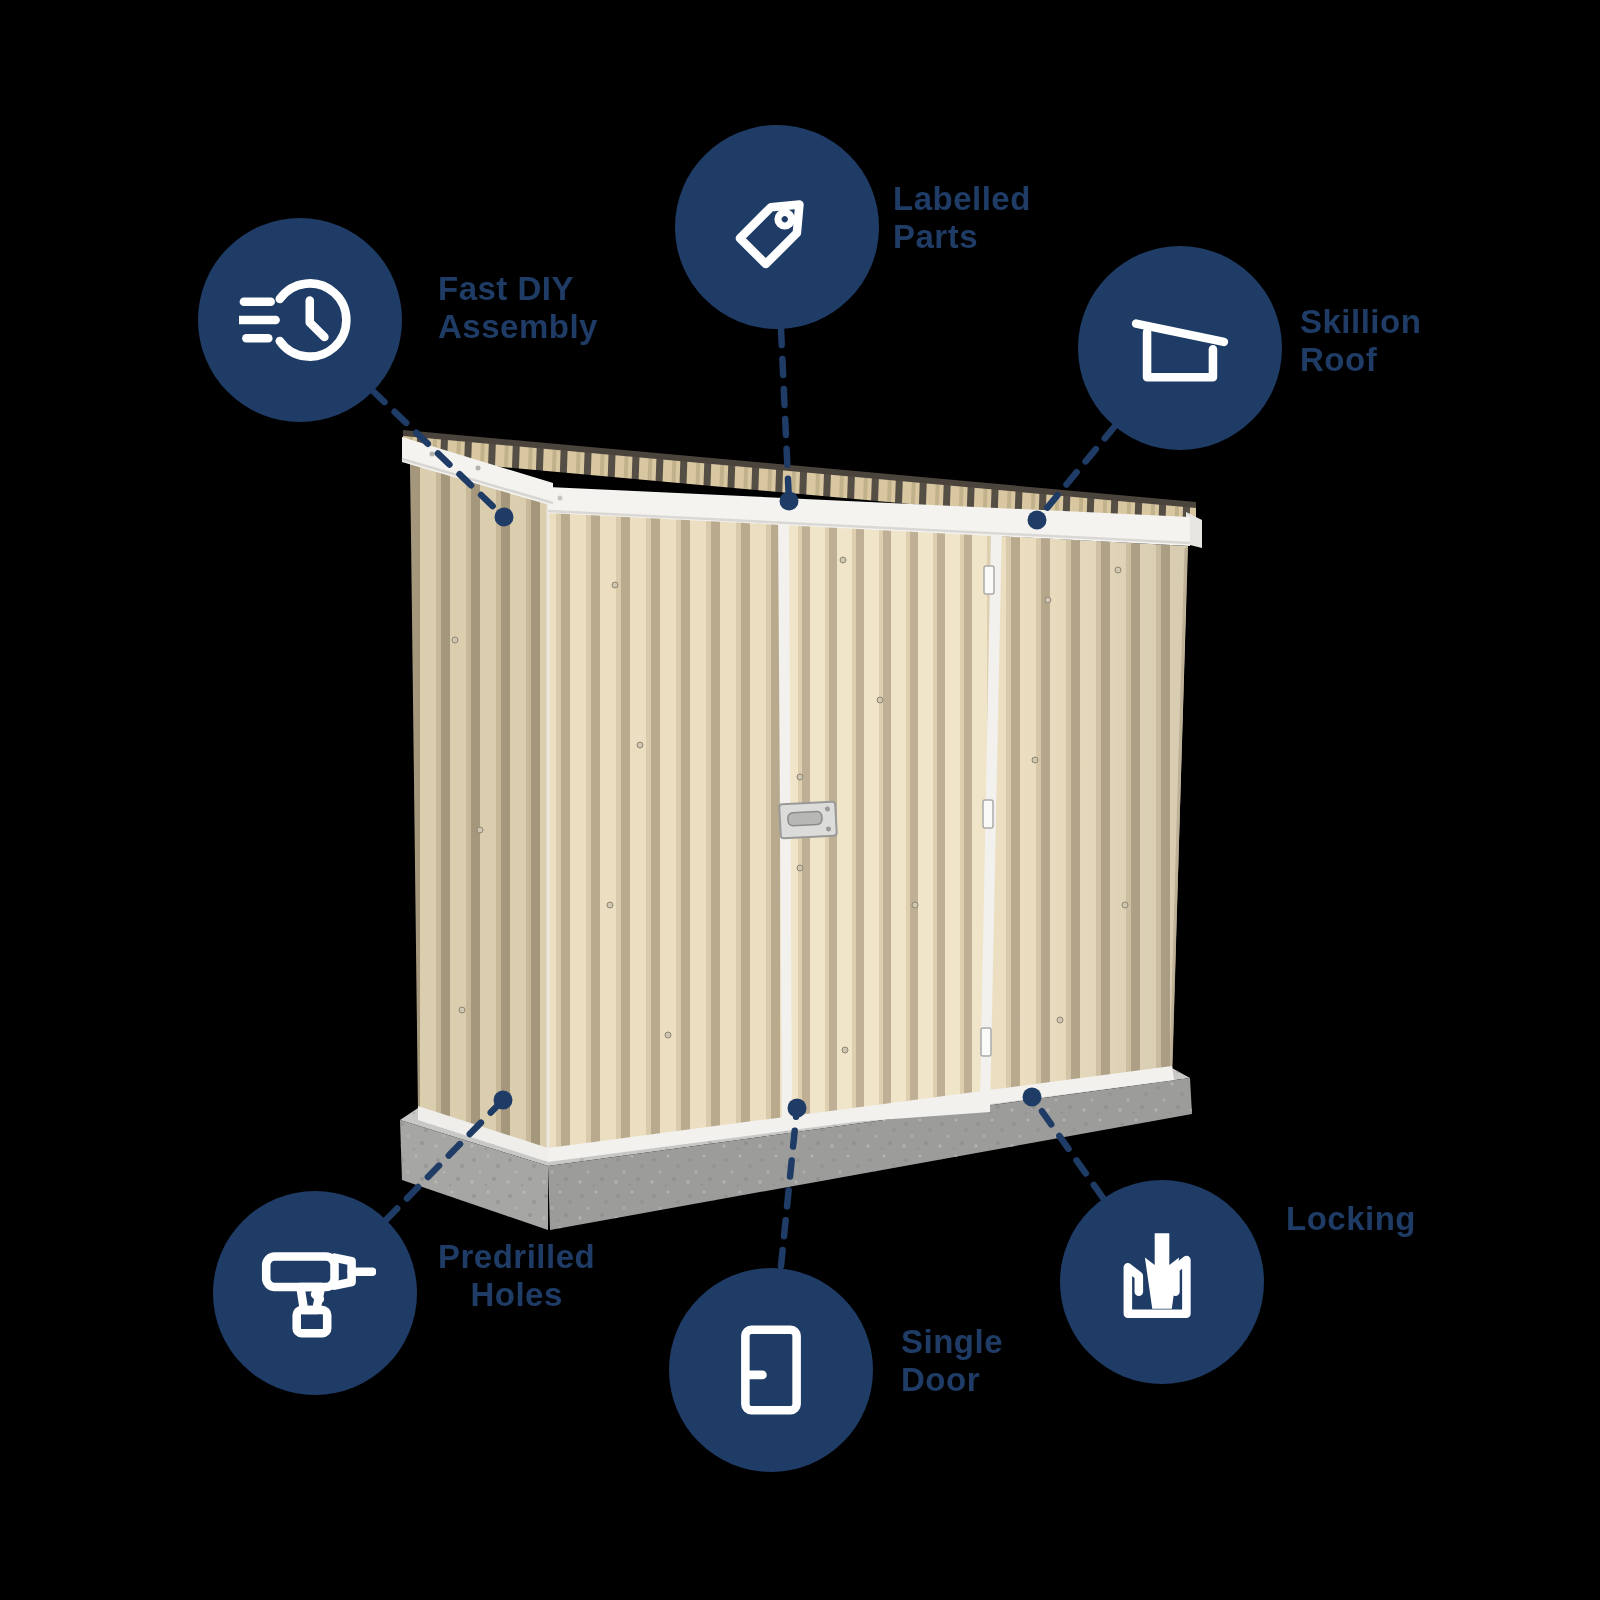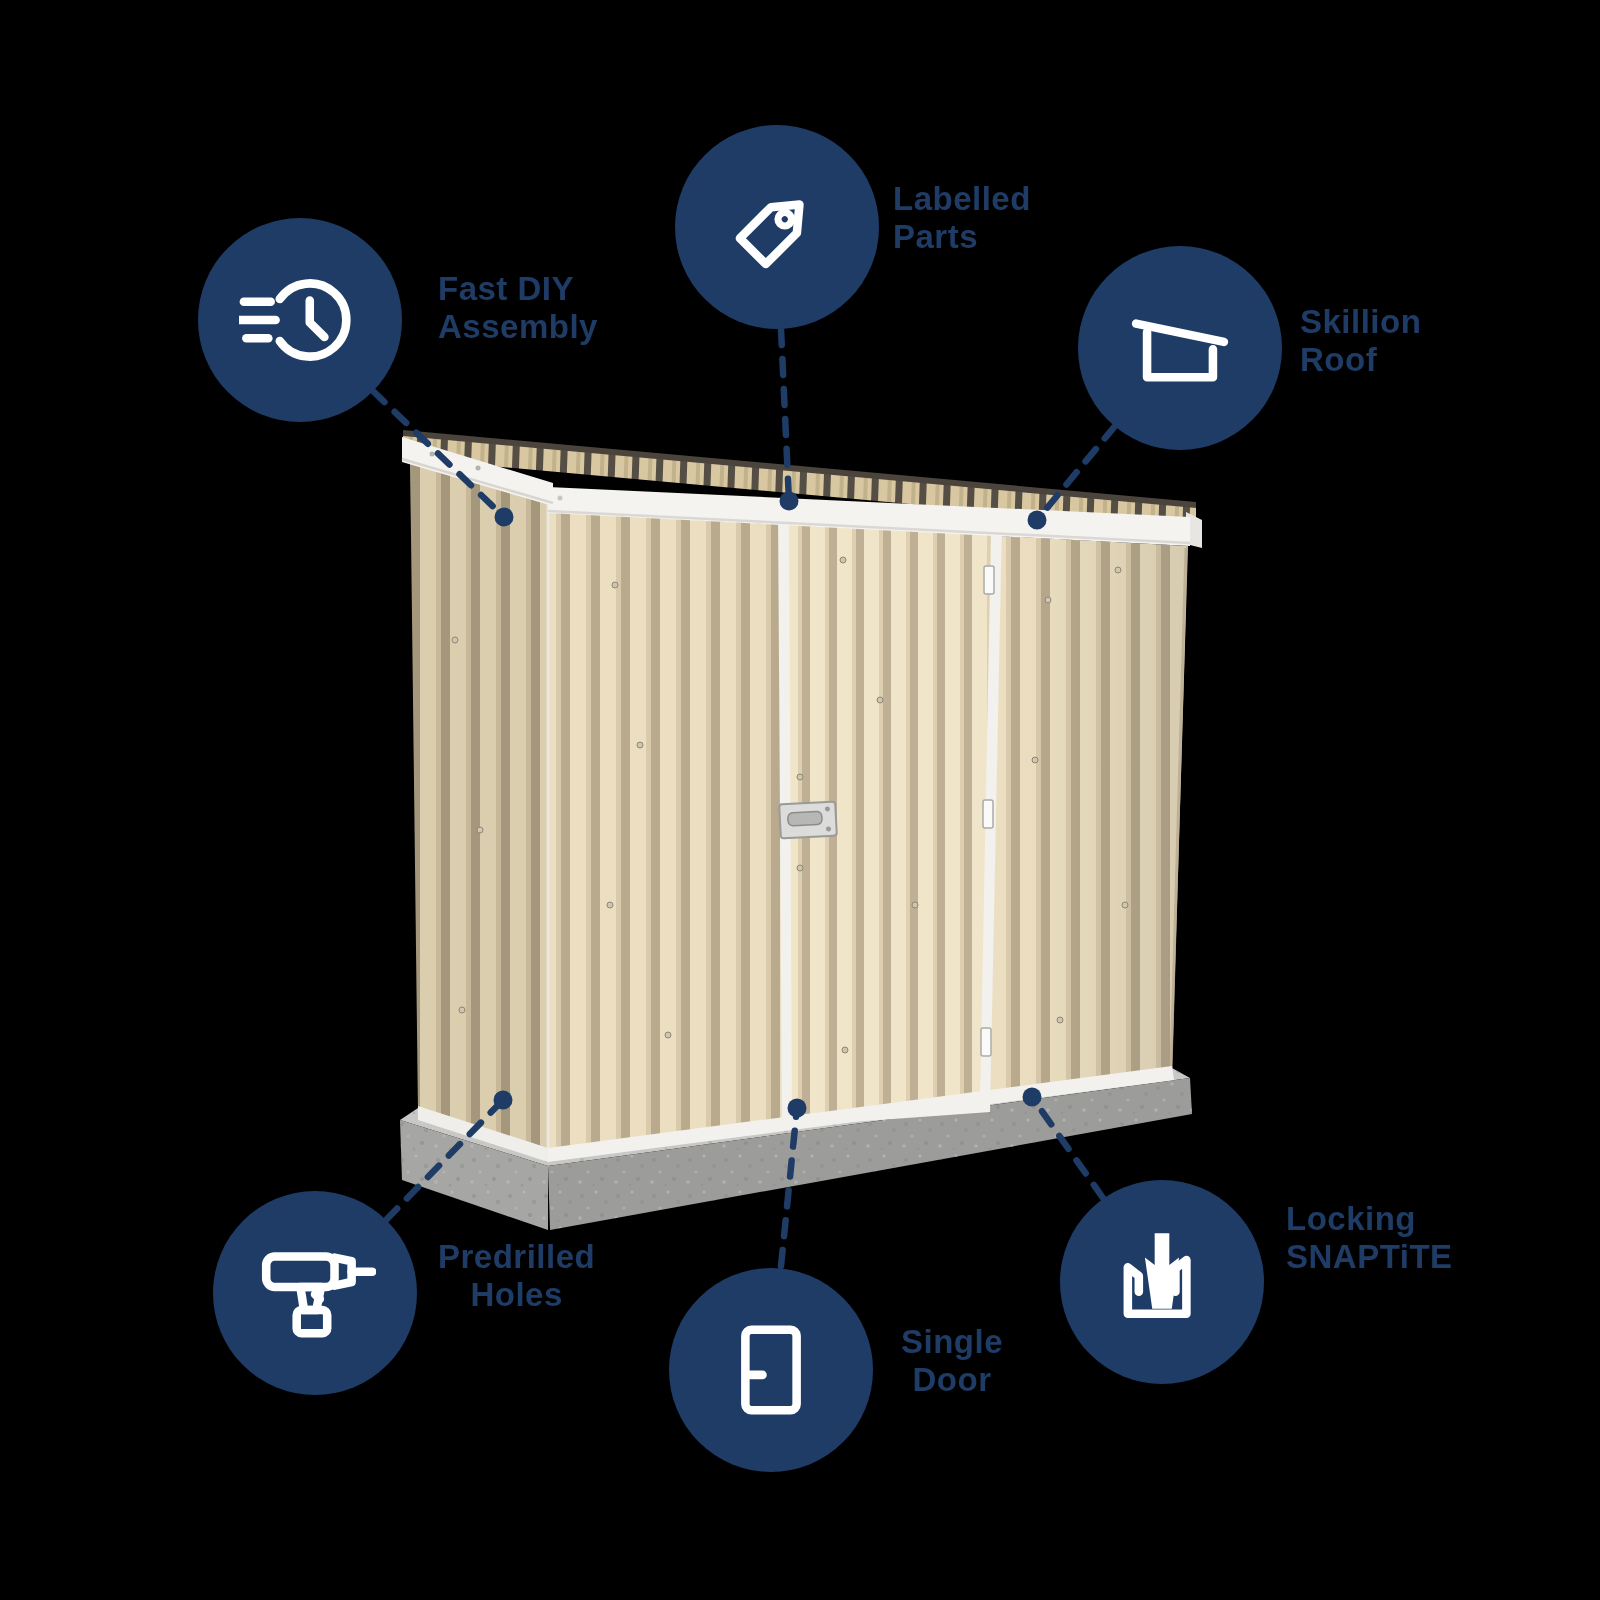--- a/index.html
+++ b/index.html
@@ -211,32 +211,31 @@
     </div>
   </div>
 
   <div class="feature">
     <div class="badge" style="left:669px;top:1268px;">
       <svg width="122" height="122" viewBox="-50 -50 100 100" fill="none" stroke="#FFFFFF" stroke-width="7" stroke-linecap="round" stroke-linejoin="round">
         <rect x="-21" y="-33" width="42" height="66" rx="5"></rect>
         <path d="M -20 4 H -7"></path>
       </svg>
     </div>
-    <div class="label" style="left:901px;top:1323px;text-align:center;">
+    <div class="label" style="left:901px;top:1323px;">
       <span>Single</span>
       <span>Door</span>
     </div>
   </div>
 
   <div class="feature">
     <div class="badge" style="left:1060px;top:1180px;">
       <svg width="122" height="122" viewBox="-50 -50 100 100" fill="none" stroke="#FFFFFF" stroke-width="7" stroke-linecap="round" stroke-linejoin="round">
         <path d="M -19 8 L -19 -5 L -28 -12 L -28 26 L 20 26 L 20 -18 L 11 -11 L 11 8"></path>
         <path d="M -6 -40 L 6 -40 L 6 -14 L 14 -20 L 8 22 L -8 22 L -14 -20 L -6 -14 Z" fill="#FFFFFF" stroke="none"></path>
       </svg>
     </div>
-    <div class="label" style="left:1286px;top:1200px;">
+    <div class="label" style="left:1286px;top:1200px;text-align:right;">
       <span>Locking</span>
-      <span>SNAPTiTE</span>
     </div>
   </div>
 
 </div>
 
 </body></html>

